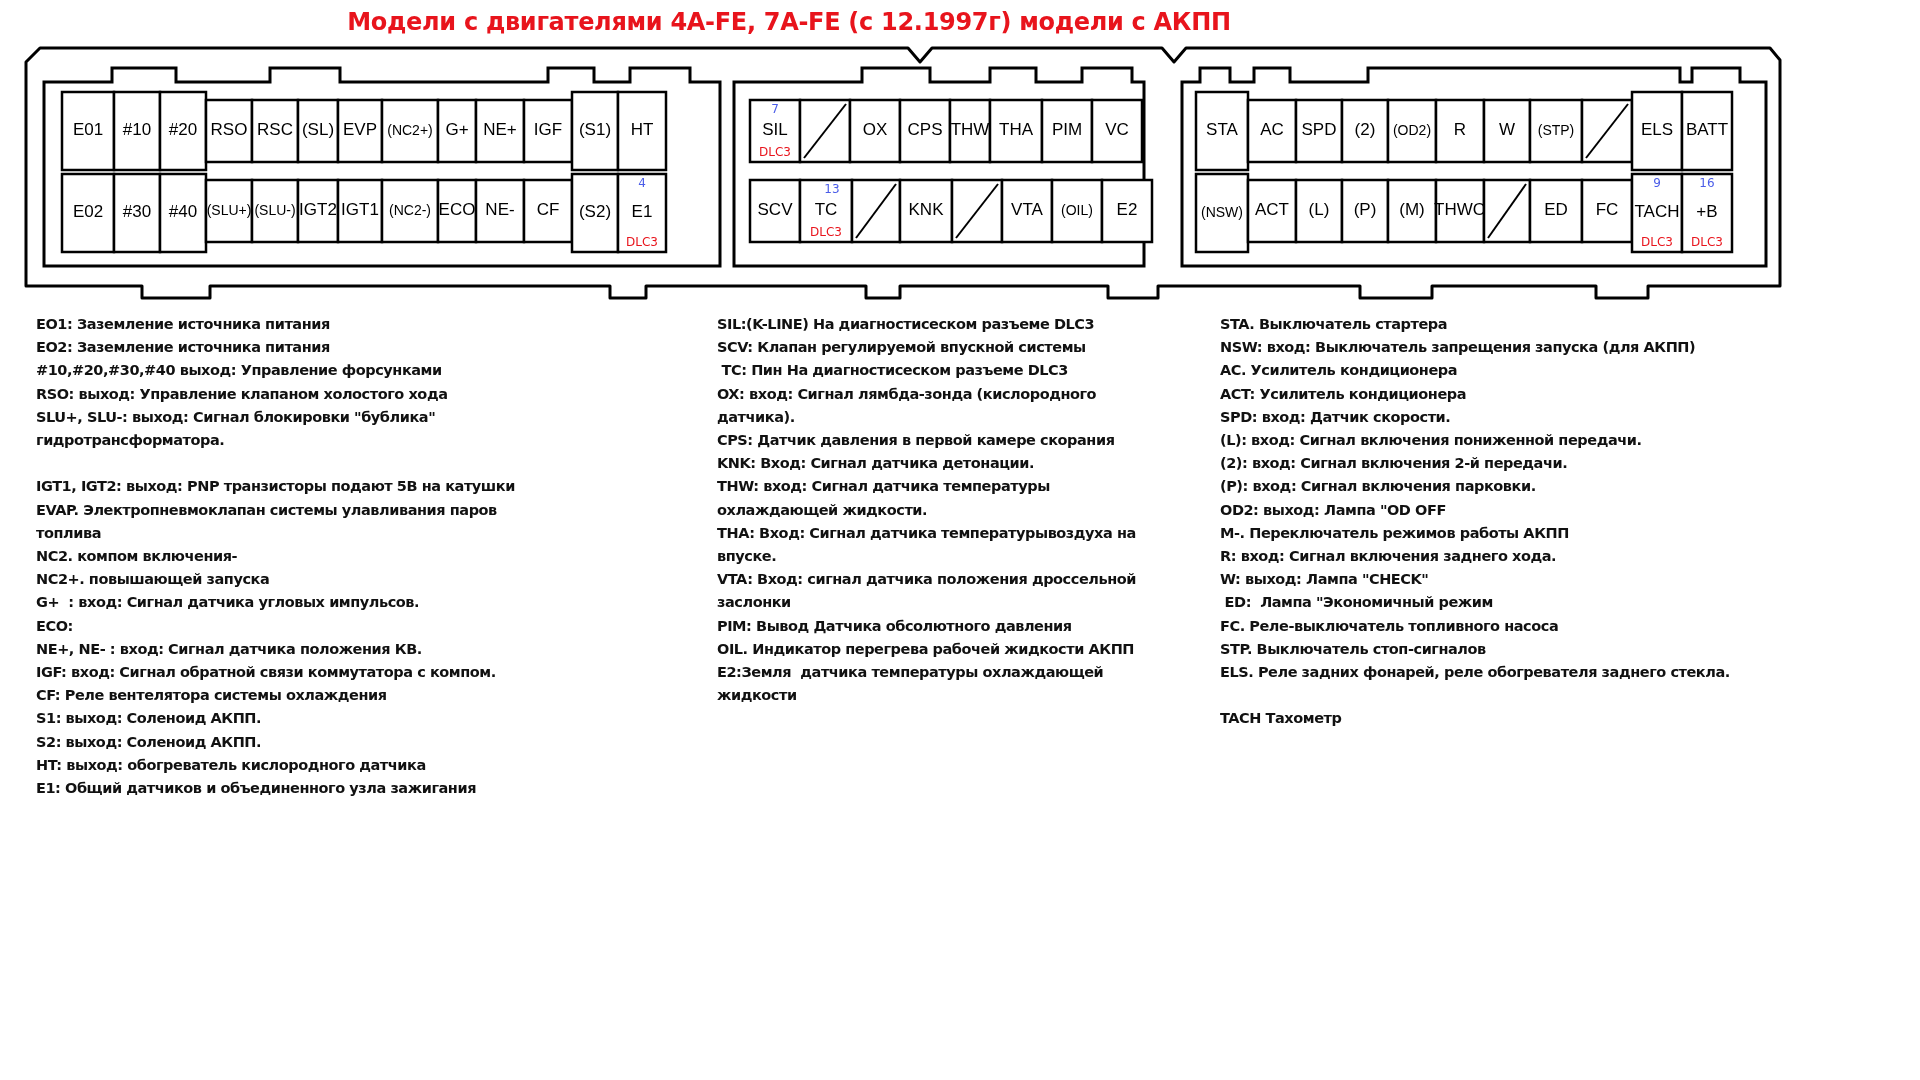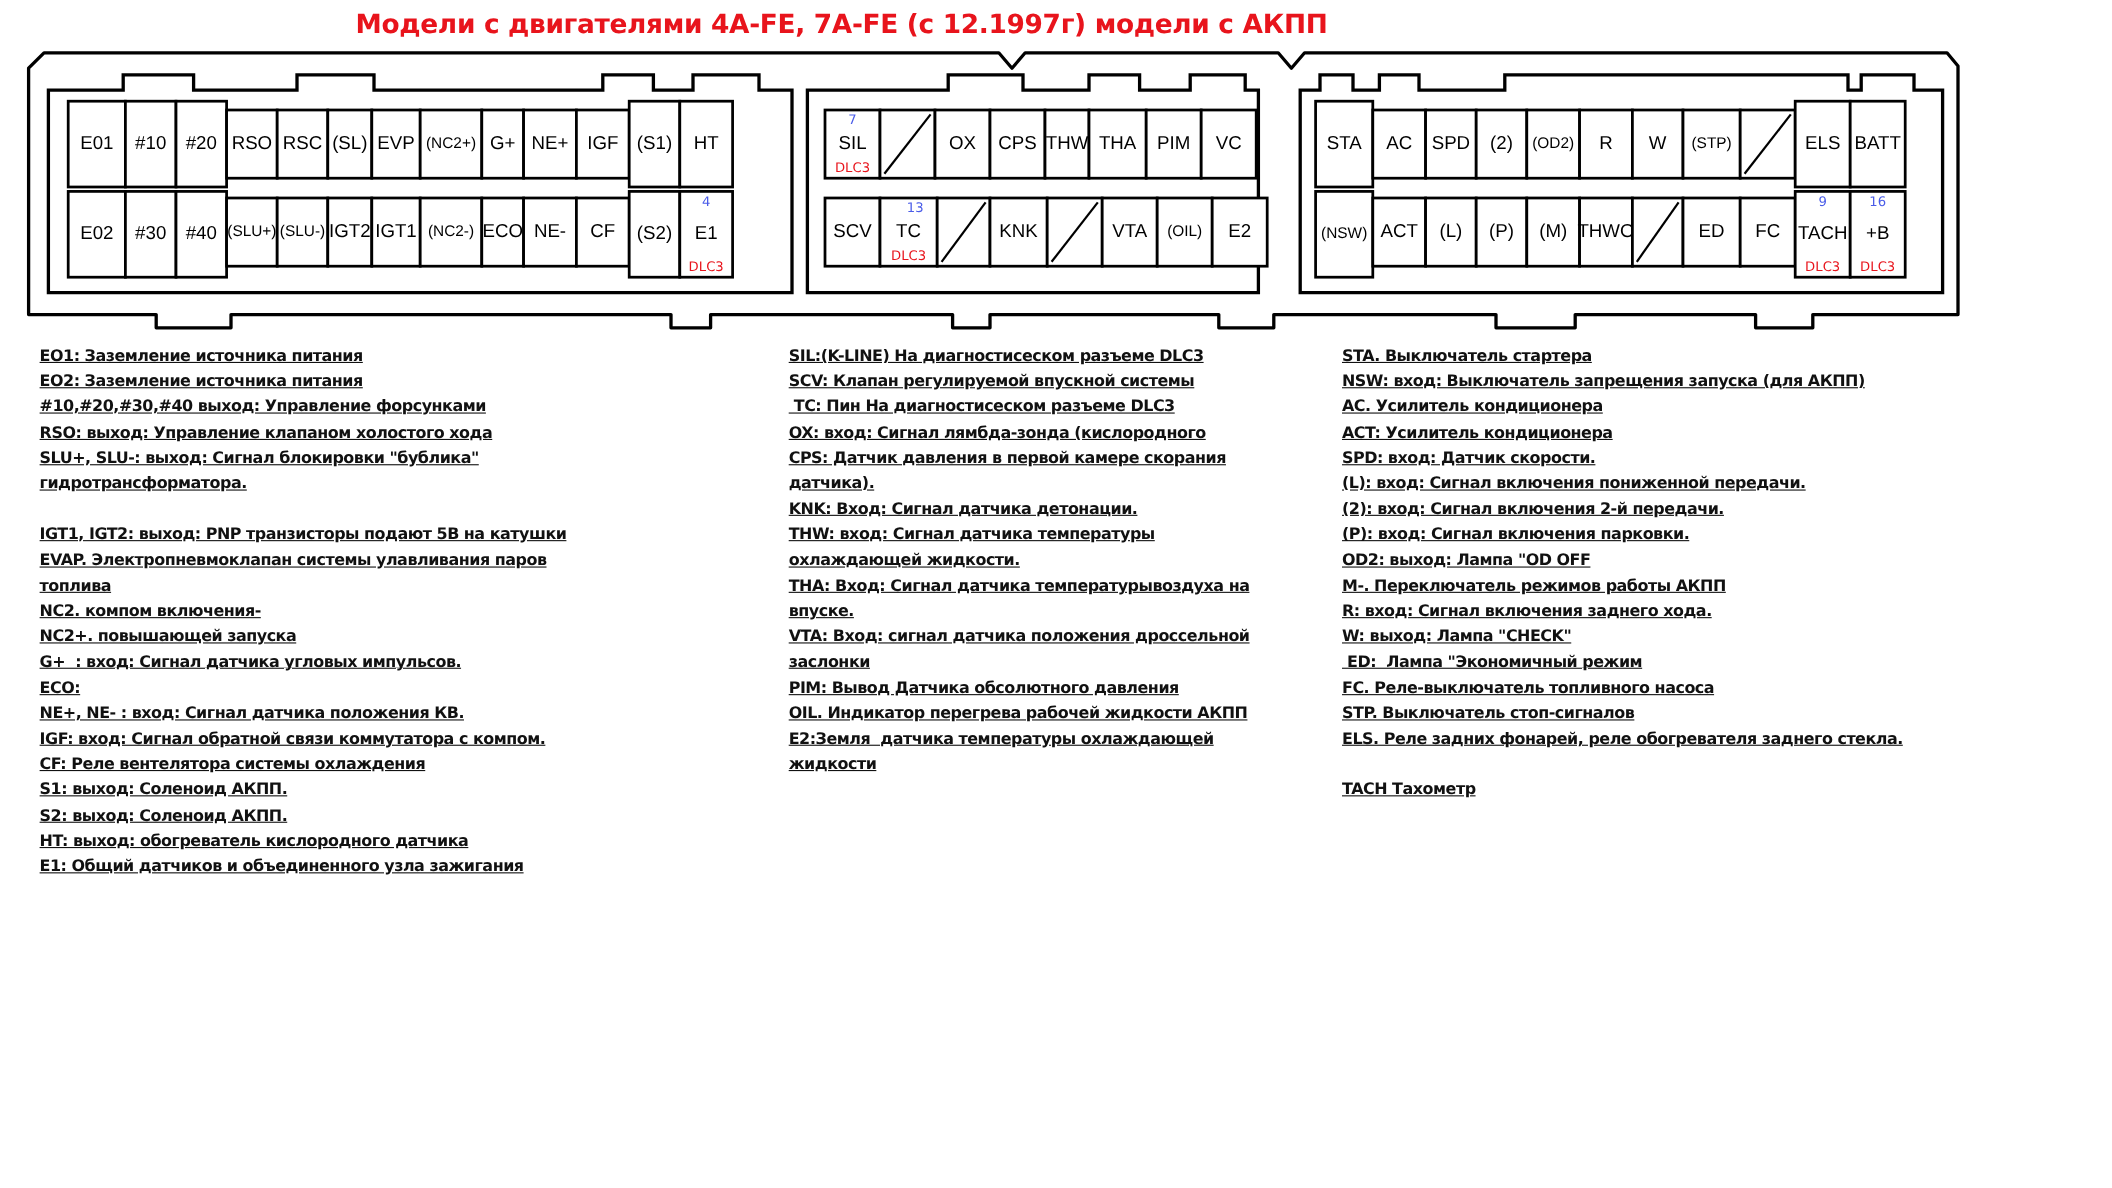--- a/index.html
+++ b/index.html
@@ -1,23 +1,23 @@
 <!DOCTYPE html>
 <html><head>
   <meta charset="utf-8">
   <style>
     html, body { margin: 0; padding: 0; background: #ffffff; }
     body { width: 1920px; height: 1080px; position: relative; overflow: hidden; font-family: "Liberation Sans", sans-serif; }
-    .title { position: absolute; left: 0; width: 1530px; top: 8px; text-align: center; color: #e8141c; font-size: 24px; font-weight: bold; font-family: "DejaVu Sans", sans-serif; letter-spacing: -0.3px; }
+    .title { position: absolute; left: 0; width: 1530px; top: 8px; text-align: center; color: #e8141c; font-size: 24px; font-weight: bold; font-family: "DejaVu Sans", sans-serif; letter-spacing: -0.3px; padding-left: 24px; }
     svg#connector { position: absolute; left: 0; top: 40px; }
     .pin-label { font-family: "Liberation Sans", sans-serif; font-size: 17px; fill: #000; text-anchor: middle; dominant-baseline: middle; }
     .pin-label.small { font-size: 14px; }
     .pin-num { font-family: "DejaVu Sans", sans-serif; font-size: 12px; fill: #4a5ce8; text-anchor: middle; }
     .pin-dlc { font-family: "DejaVu Sans", sans-serif; font-size: 12px; fill: #e8141c; text-anchor: middle; }
-    .legend-col { position: absolute; top: 313px; font-family: "DejaVu Sans", sans-serif; font-weight: bold; font-size: 14.5px; line-height: 23.2px; color: #111; letter-spacing: -0.45px; text-decoration: underline; }
+    .legend-col { position: absolute; top: 313px; font-family: "DejaVu Sans", sans-serif; font-weight: bold; font-size: 14.5px; line-height: 23.2px; color: #111; letter-spacing: -0.45px; }
     .legend-col .line { white-space: pre; }
     .legend-col .blank { height: 23.2px; }
     #col-left { left: 36px; width: 640px; }
     #col-mid { left: 717px; width: 500px; }
     #col-right { left: 1220px; width: 620px; }
   </style>
 </head>
 <body>
 
 <div class="title">Модели с двигателями 4A-FE, 7A-FE (с 12.1997г) модели с АКПП</div>
@@ -323,22 +323,22 @@
     <div class="line">S1: выход: Соленоид АКПП.</div>
     <div class="line">S2: выход: Соленоид АКПП.</div>
     <div class="line">HT: выход: обогреватель кислородного датчика</div>
     <div class="line">E1: Общий датчиков и объединенного узла зажигания</div>
   </div>
 <div id="col-mid" class="legend-col">
     <div class="line">SIL:(K-LINE) На диагностисеском разъеме DLC3</div>
     <div class="line">SCV: Клапан регулируемой впускной системы</div>
     <div class="line"> TC: Пин На диагностисеском разъеме DLC3</div>
     <div class="line">OX: вход: Сигнал лямбда-зонда (кислородного</div>
+    <div class="line">датчика).</div>
     <div class="line">CPS: Датчик давления в первой камере скорания</div>
-    <div class="line">датчика).</div>
     <div class="line">KNK: Вход: Сигнал датчика детонации.</div>
     <div class="line">THW: вход: Сигнал датчика температуры</div>
     <div class="line">охлаждающей жидкости.</div>
     <div class="line">THA: Вход: Сигнал датчика температурывоздуха на</div>
     <div class="line">впуске.</div>
     <div class="line">VTA: Вход: сигнал датчика положения дроссельной</div>
     <div class="line">заслонки</div>
     <div class="line">PIM: Вывод Датчика обсолютного давления</div>
     <div class="line">OIL. Индикатор перегрева рабочей жидкости АКПП</div>
     <div class="line">E2:Земля  датчика температуры охлаждающей</div>

